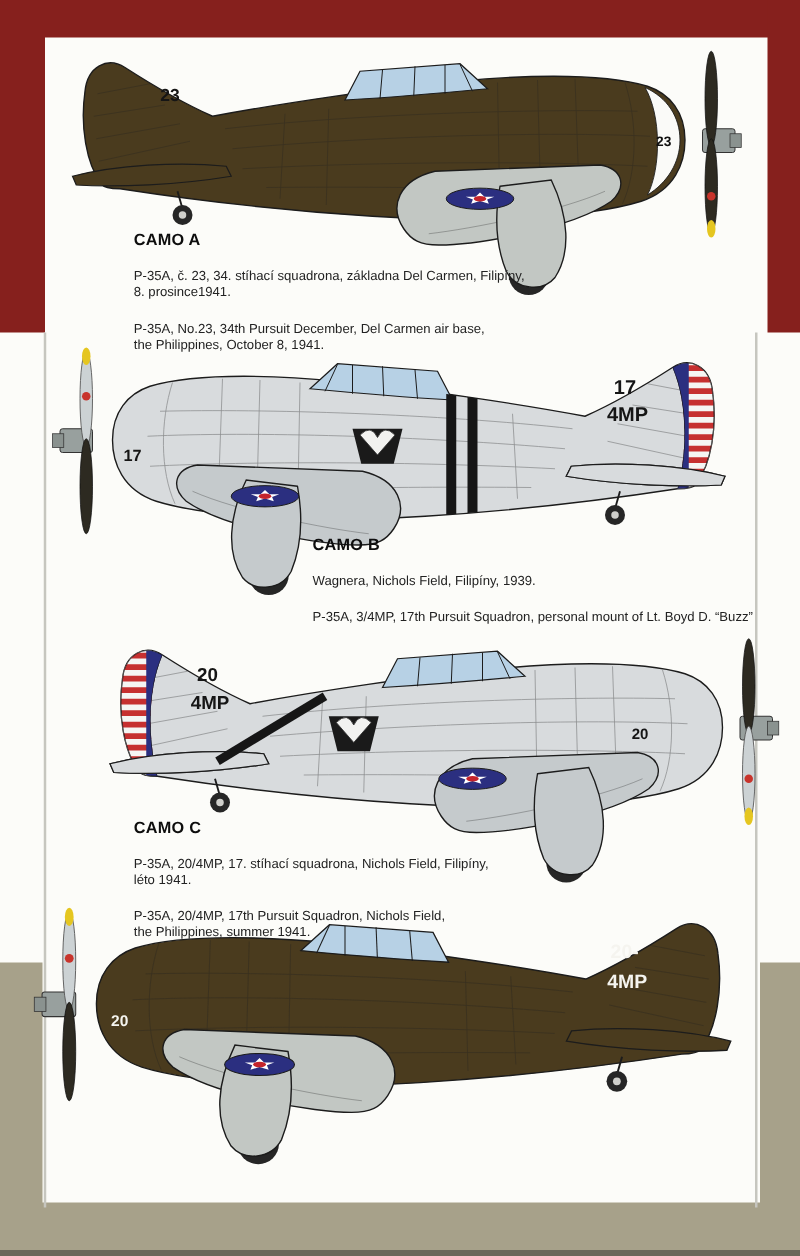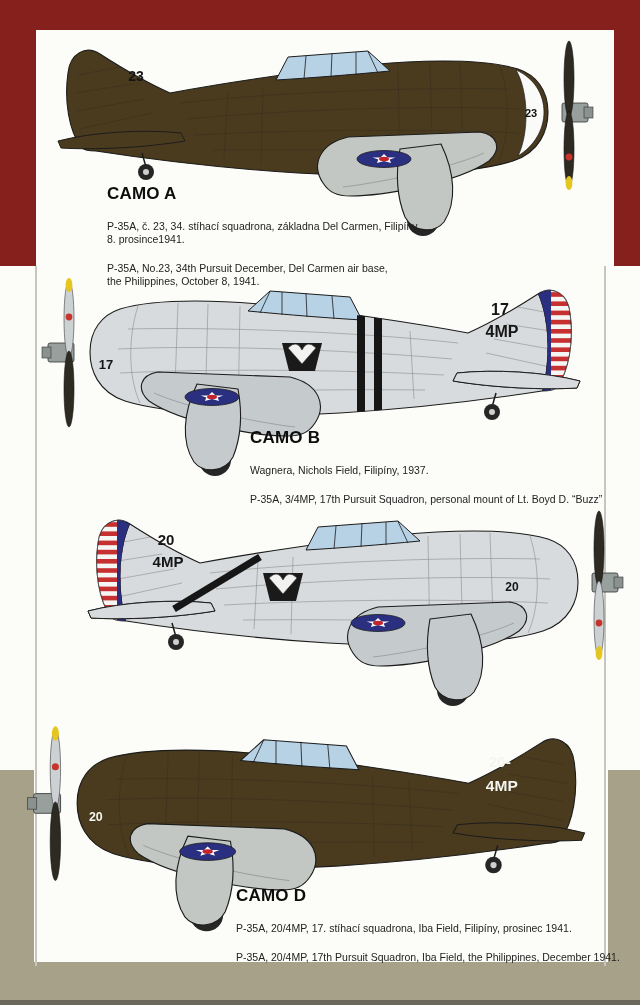--- a/index.html
+++ b/index.html
@@ -4,21 +4,21 @@
 <style>
   html,body{margin:0;padding:0;background:#e8e8e4;}
   .sheet{position:relative;width:640px;height:1005px;background:#fcfcf9;overflow:hidden;
          font-family:"Liberation Sans", sans-serif;}
   .band{position:absolute;}
   .band.red{background:#86201d;}
   .band.tan{background:#a7a18a;}
   .edge-line{position:absolute;width:2px;background:#c6c6bf;}
   .plane{position:absolute;}
   .cap{position:absolute;width:390px;color:#222;}
-  .cap h4{margin:0 0 5px 0;font-size:17px;font-weight:bold;color:#0d0d0d;letter-spacing:.2px;}
+  .cap h4{margin:0 0 5px 0;font-size:13px;font-weight:bold;color:#0d0d0d;letter-spacing:.2px;}
   .cap p{margin:16px 0 6px 0;font-size:10.5px;line-height:13px;}
   .cap p span{display:block;}
   svg text{font-family:"Liberation Sans", sans-serif;font-weight:bold;}
   .olive{--body:#4a3b1e;--under:#c2c7c3;}
   .silver{--body:#d8dbdd;--under:#c5cacc;}
 </style>
 </head>
 <body>
 
 <div class="sheet">
@@ -236,31 +236,33 @@
     </p>
     <p>
       <span>P-35A, No.23, 34th Pursuit December, Del Carmen air base,</span>
       <span>the Philippines, October 8, 1941.</span>
     </p>
   </div>
 
   <div class="cap" style="left:250px;top:428px">
     <h4>CAMO B</h4>
     <p>
-      <span>Wagnera, Nichols Field, Filipíny, 1937.</span>
+      <span>Wagnera, Nichols Field, Filipíny, 1939.</span>
     </p>
     <p>
       <span>P-35A, 3/4MP, 17th Pursuit Squadron, personal mount of Lt. Boyd D. “Buzz”</span>
     </p>
   </div>
 
-
-  <div class="cap" style="left:236px;top:886px">
-    <h4>CAMO D</h4>
-    <p>
-      <span>P-35A, 20/4MP, 17. stíhací squadrona, Iba Field, Filipíny, prosinec 1941.</span>
-    </p>
-    <p>
-      <span>P-35A, 20/4MP, 17th Pursuit Squadron, Iba Field, the Philippines, December 1941.</span>
+  <div class="cap" style="left:107px;top:654px">
+    <h4>CAMO C</h4>
+    <p>
+      <span>P-35A, 20/4MP, 17. stíhací squadrona, Nichols Field, Filipíny,</span>
+      <span>léto 1941.</span>
+    </p>
+    <p>
+      <span>P-35A, 20/4MP, 17th Pursuit Squadron, Nichols Field,</span>
+      <span>the Philippines, summer 1941.</span>
     </p>
   </div>
 
+
 </div>
 
 </body></html>

